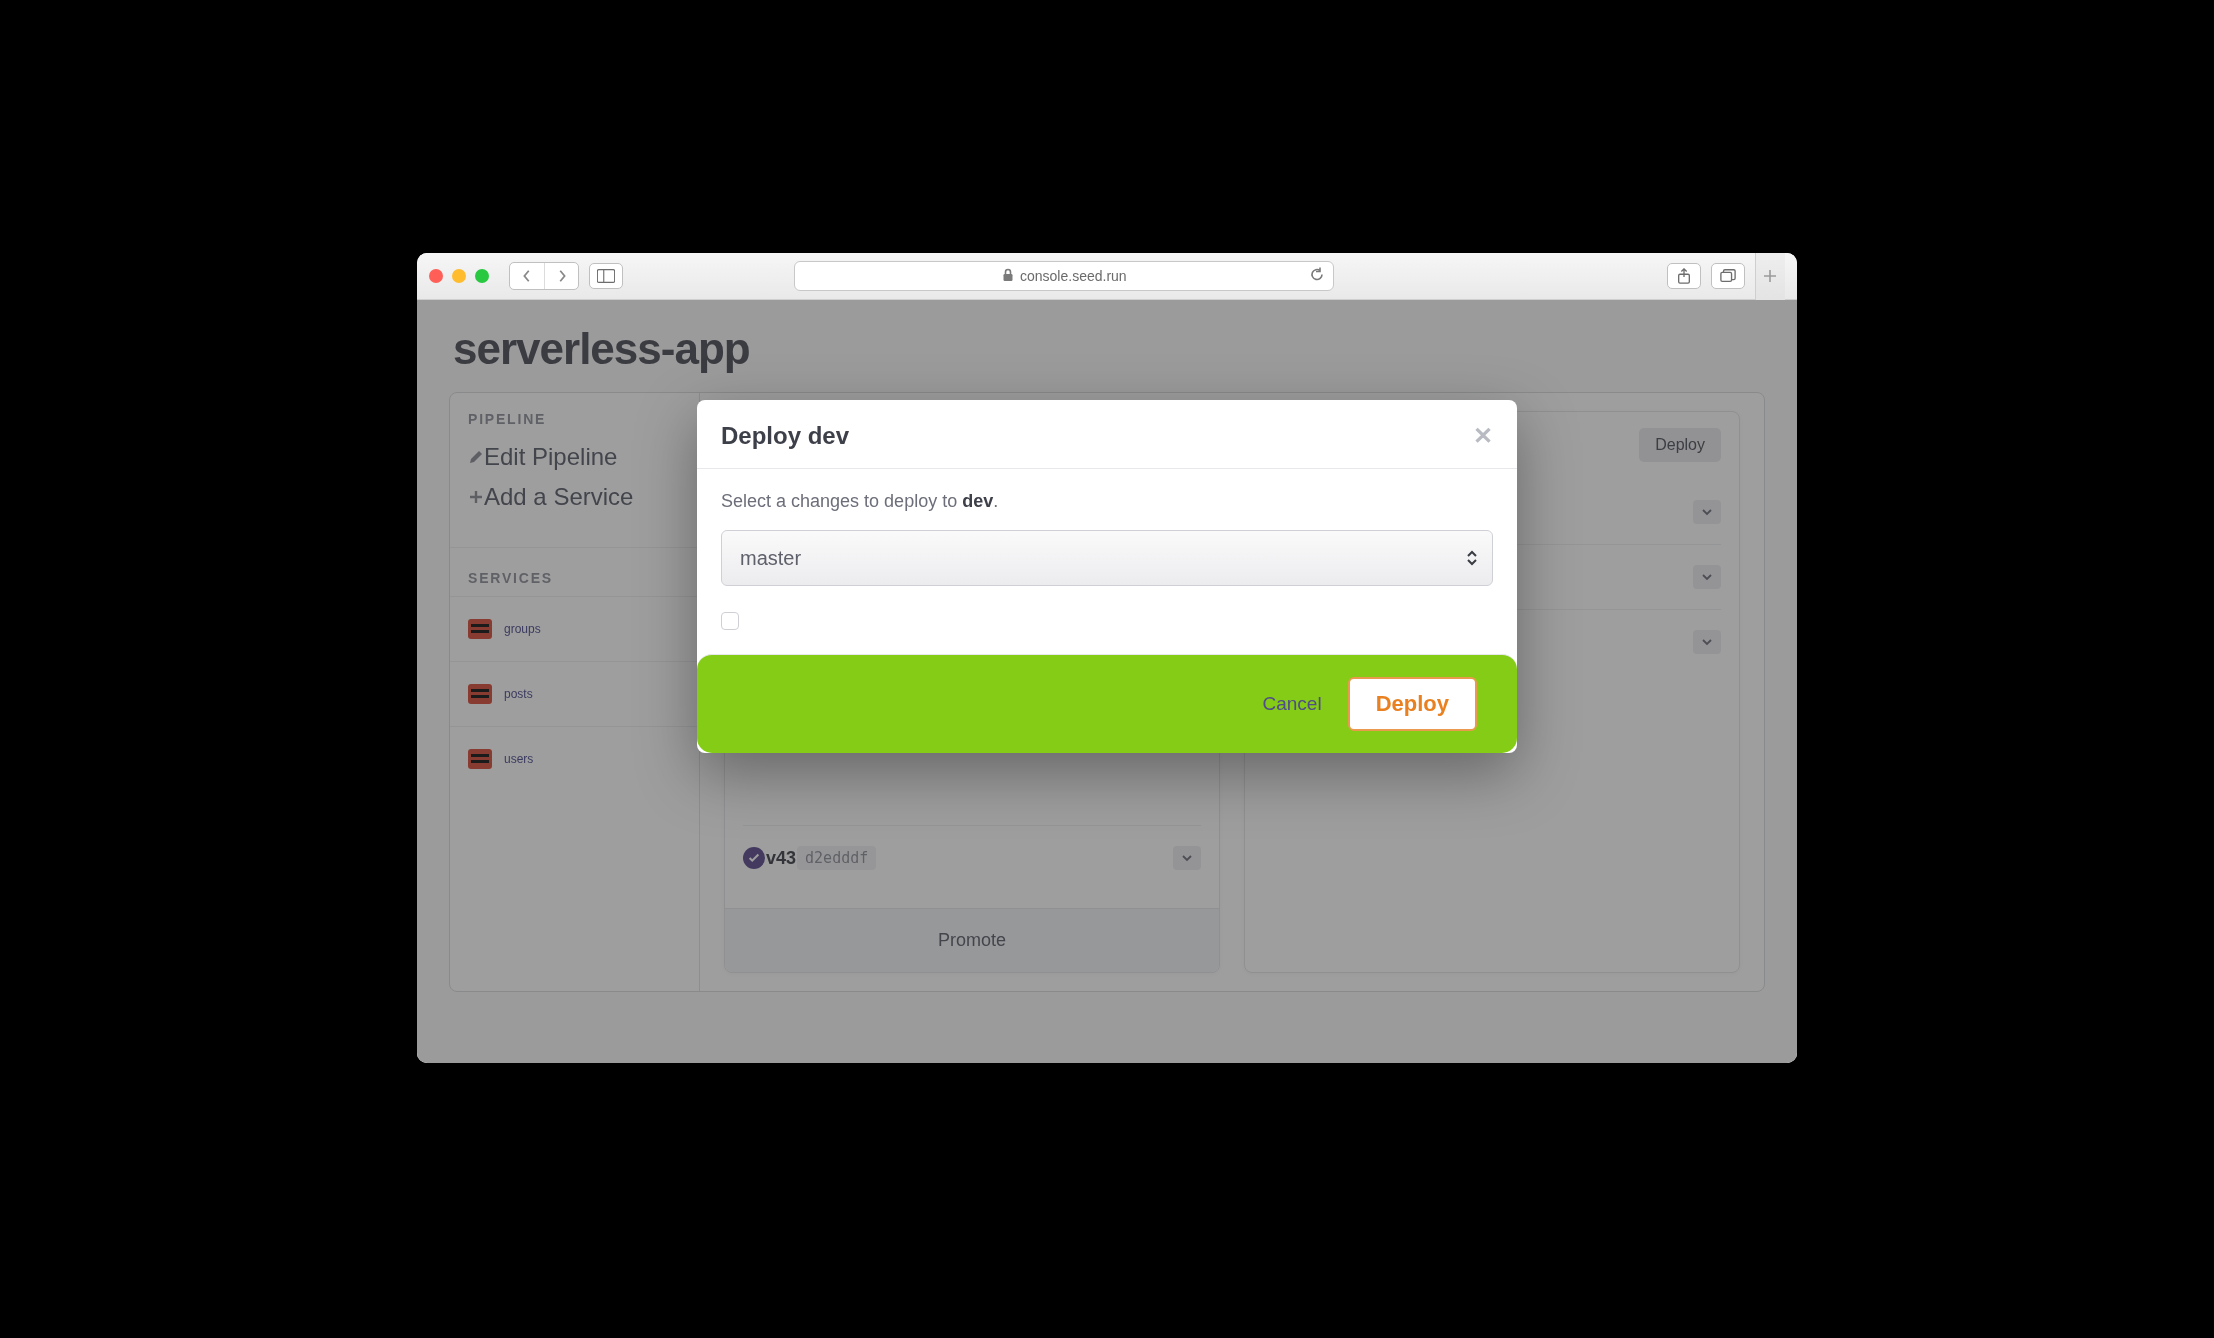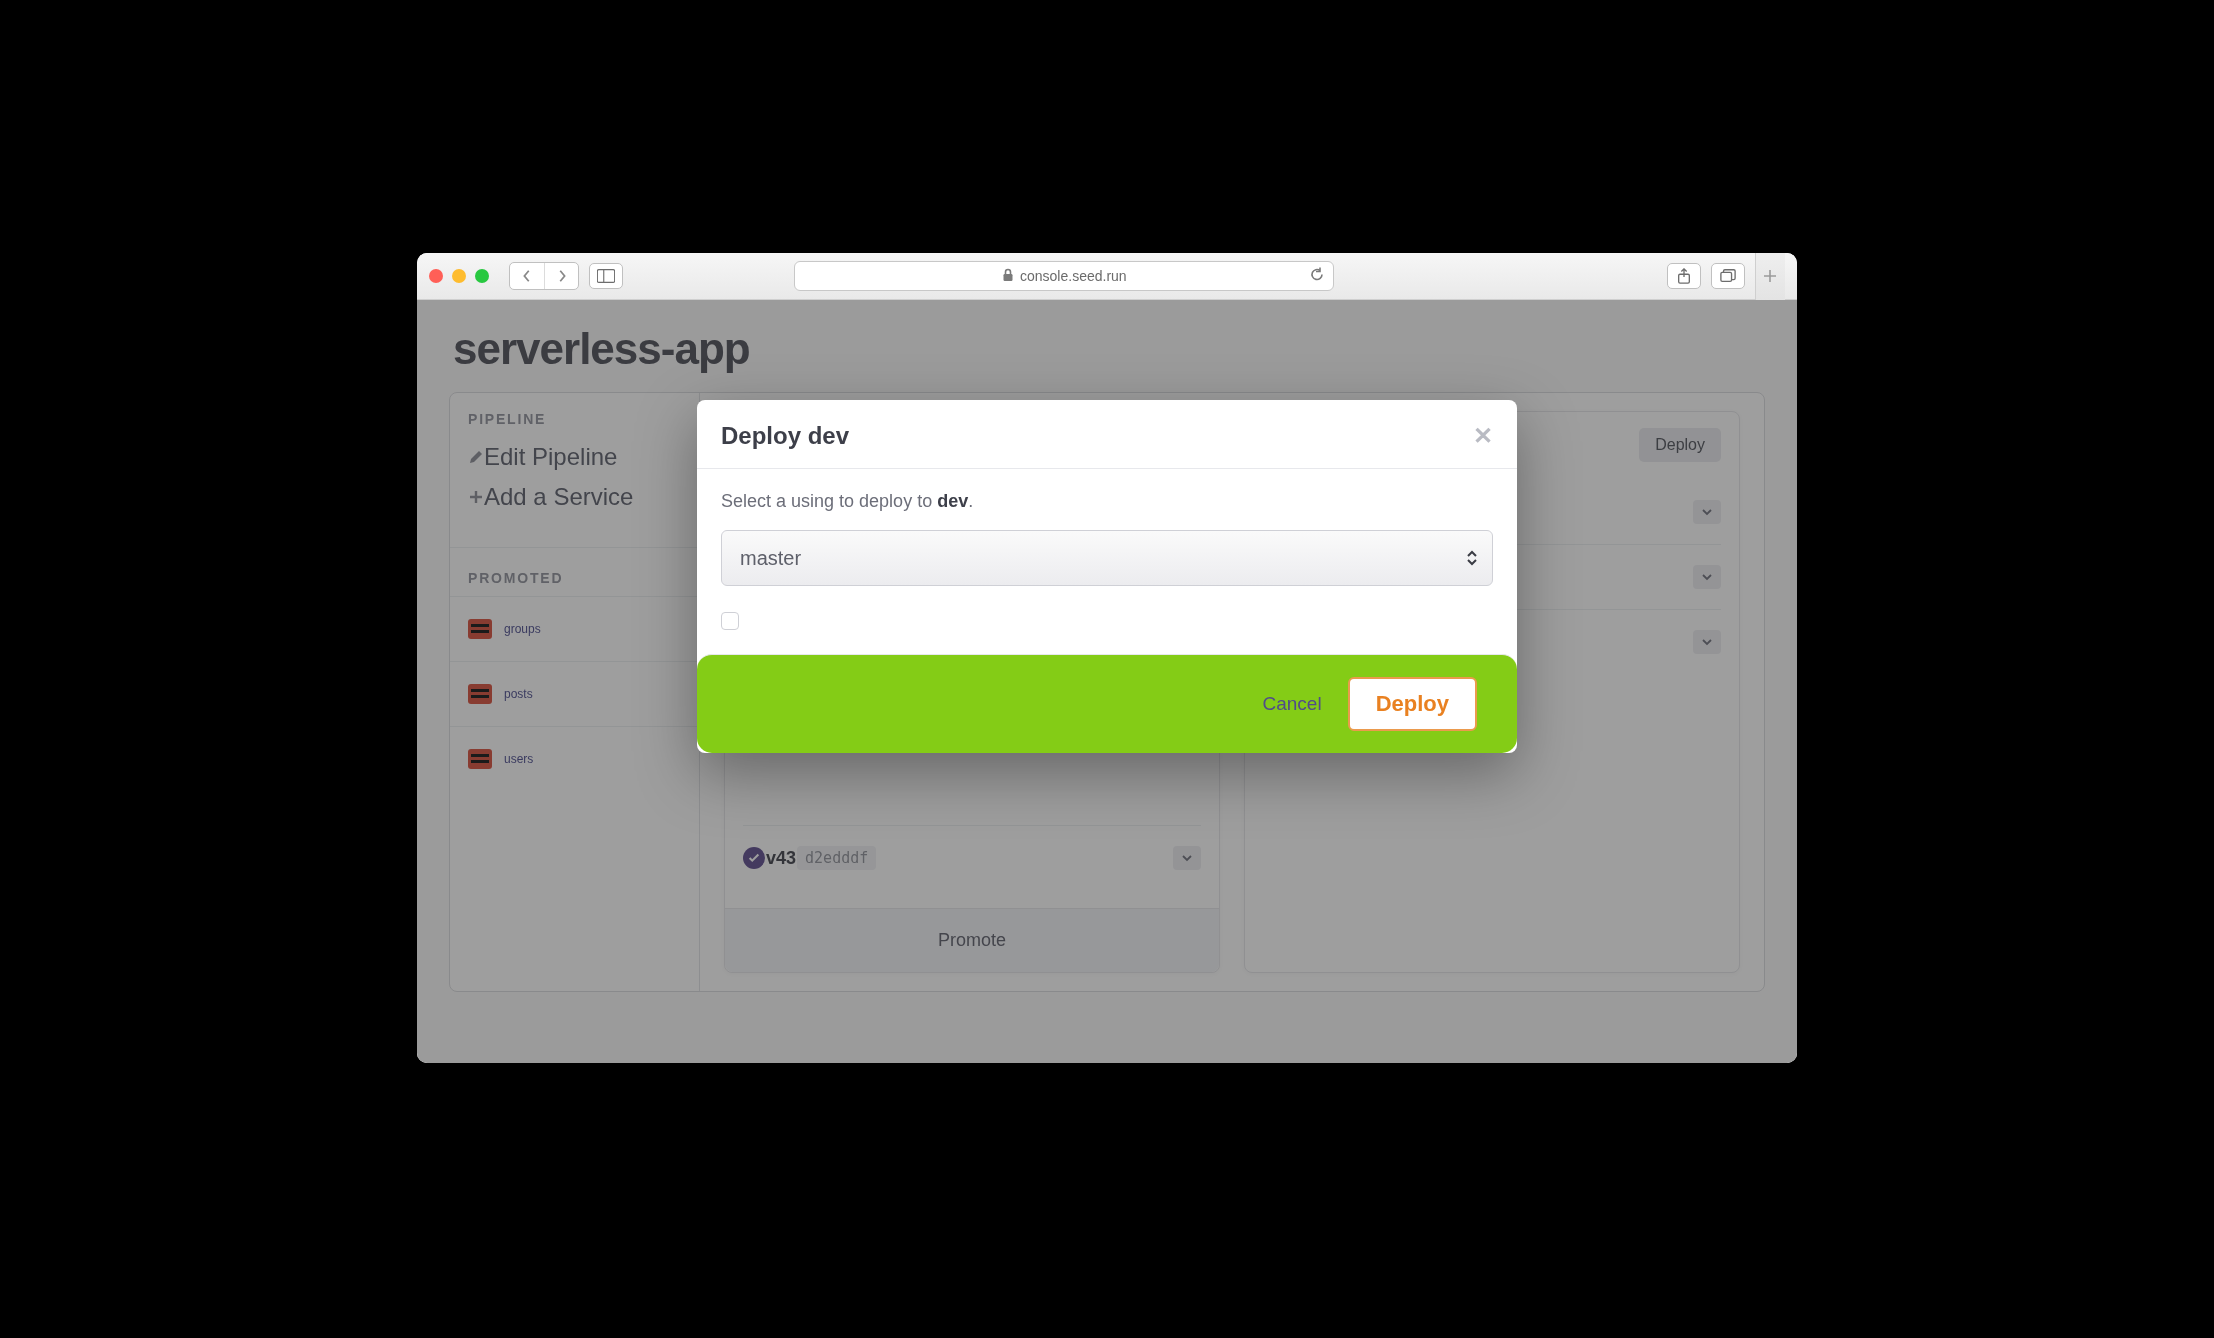--- a/index.html
+++ b/index.html
@@ -317,21 +317,21 @@
             <span>Edit Pipeline</span>
           </div>
           <div class="side-link">
             <span class="mini-icon">
               <svg width="16" height="16" viewBox="0 0 16 16">
                   <path d="M8 2v12M2 8h12" stroke="currentColor" stroke-width="2.4"></path>
                 </svg>
             </span>
             <span>Add a Service</span>
           </div>
-          <div class="sec-label mt">PROMOTED</div>
+          <div class="sec-label mt">SERVICES</div>
           <div class="service-row">
             <span class="lambda-icon"></span>
             <span>groups</span>
           </div>
           <div class="service-row">
             <span class="lambda-icon"></span>
             <span>posts</span>
           </div>
           <div class="service-row">
             <span class="lambda-icon"></span>
@@ -409,21 +409,21 @@
       </div>
 
       <div class="overlay">
         <div class="modal">
           <div class="modal-head">
             <div class="modal-title">Deploy dev</div>
             <div class="modal-close">✕</div>
           </div>
           <div class="modal-body">
             <div class="instruction">
-              <span>Select a using to deploy to </span><span class="env">dev</span><span>.</span>
+              <span>Select a changes to deploy to </span><span class="env">dev</span><span>.</span>
             </div>
             <div class="select-wrap">
               <span class="value">master</span>
               <span class="select-caret">
                 <svg width="12" height="18" viewBox="0 0 12 18">
                     <path d="M2 7l4-4 4 4M2 11l4 4 4-4" stroke="#3a3c44" stroke-width="2" fill="none"></path>
                   </svg>
               </span>
             </div>
             <div class="force-row">

